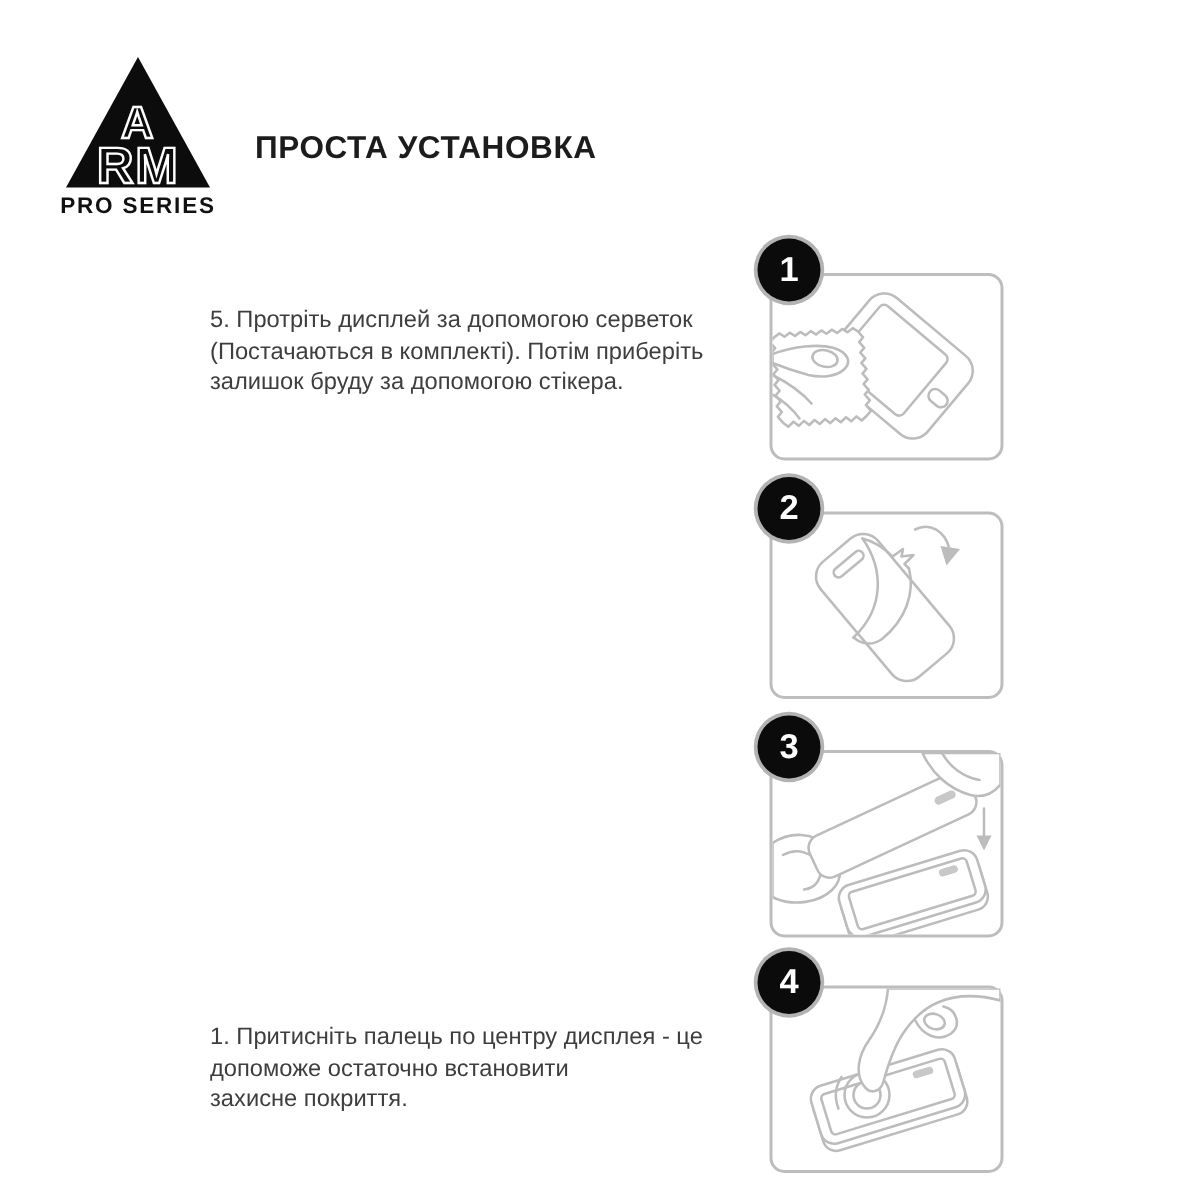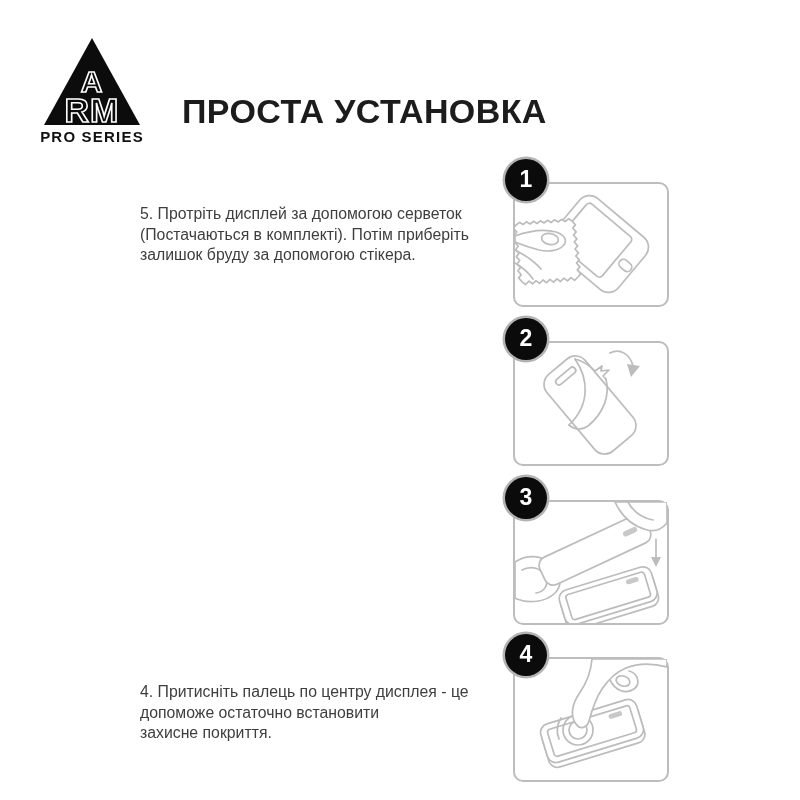--- a/index.html
+++ b/index.html
@@ -3,21 +3,21 @@
 <meta charset="utf-8">
 <style>
   html,body{margin:0;padding:0;background:#fff;}
   .page{position:relative;width:800px;height:800px;background:#ffffff;overflow:hidden;
         font-family:"Liberation Sans",sans-serif;}
   .logo{position:absolute;left:40px;top:34px;width:112px;height:112px;}
   .logo svg{display:block;width:100%;height:100%;}
   .logo-outline{fill:none;stroke:#ffffff;stroke-width:1.6px;font-weight:bold;
         font-family:"Liberation Sans",sans-serif;letter-spacing:1px;}
   .logo-sub{fill:#111111;font-weight:bold;font-family:"Liberation Sans",sans-serif;letter-spacing:1.2px;}
-  .title{position:absolute;left:170px;top:84px;margin:12px;font-size:34px;line-height:30px;
+  .title{position:absolute;left:170px;top:84px;margin:0;font-size:21px;line-height:30px;
         font-weight:bold;color:#1c1c1c;letter-spacing:0.4px;white-space:nowrap;}
   .step-text{position:absolute;left:140px;width:370px;font-size:15.8px;line-height:20.5px;
         color:#3e3e3e;white-space:pre-line;}
   .figure{position:absolute;left:513px;width:152px;height:121px;border:2px solid #bdbdbd;
         border-radius:10px;background:#fff;}
   .figure svg{display:block;width:100%;height:100%;}
   .badge{position:absolute;left:-10px;top:-25px;width:42px;height:42px;border-radius:50%;
         background:#0b0b0b;box-shadow:0 0 0 2.5px #b3b3b3;display:flex;align-items:center;
         justify-content:center;}
   .badge span{color:#ffffff;font-size:23px;font-weight:bold;line-height:1;padding-bottom:1px;}
@@ -109,21 +109,21 @@
           <rect x="112" y="43.5" width="15" height="5.5" rx="2.75" fill="#c8c8c8" stroke="none"></rect>
         </g>
         <path fill="#fff" d="M100,0 C106,13 117,24 132,28 C140,30 147,27 152,21 L152,0 Z"></path>
         <path d="M113,0 C118,9 127,16 138,18"></path>
         <path d="M141,37 L141,56"></path>
         <polygon fill="#bcbcbc" stroke="none" points="136,55 146,55 141,65"></polygon>
       </g>
     </svg>
   </div>
 
-  <div class="step-text" style="top:682px">4. Притисніть палець по центру дисплея - це
+  <div class="step-text" style="top:682px">1. Притисніть палець по центру дисплея - це
 допоможе остаточно встановити
 захисне покриття.</div>
   <div class="figure" style="top:657px">
     <div class="badge">
       <span>4</span>
     </div>
     <svg viewBox="0 0 152 121">
       <g class="ln">
         <g transform="rotate(-17 77 72)">
           <rect x="27" y="57" width="100" height="40" rx="9"></rect>

